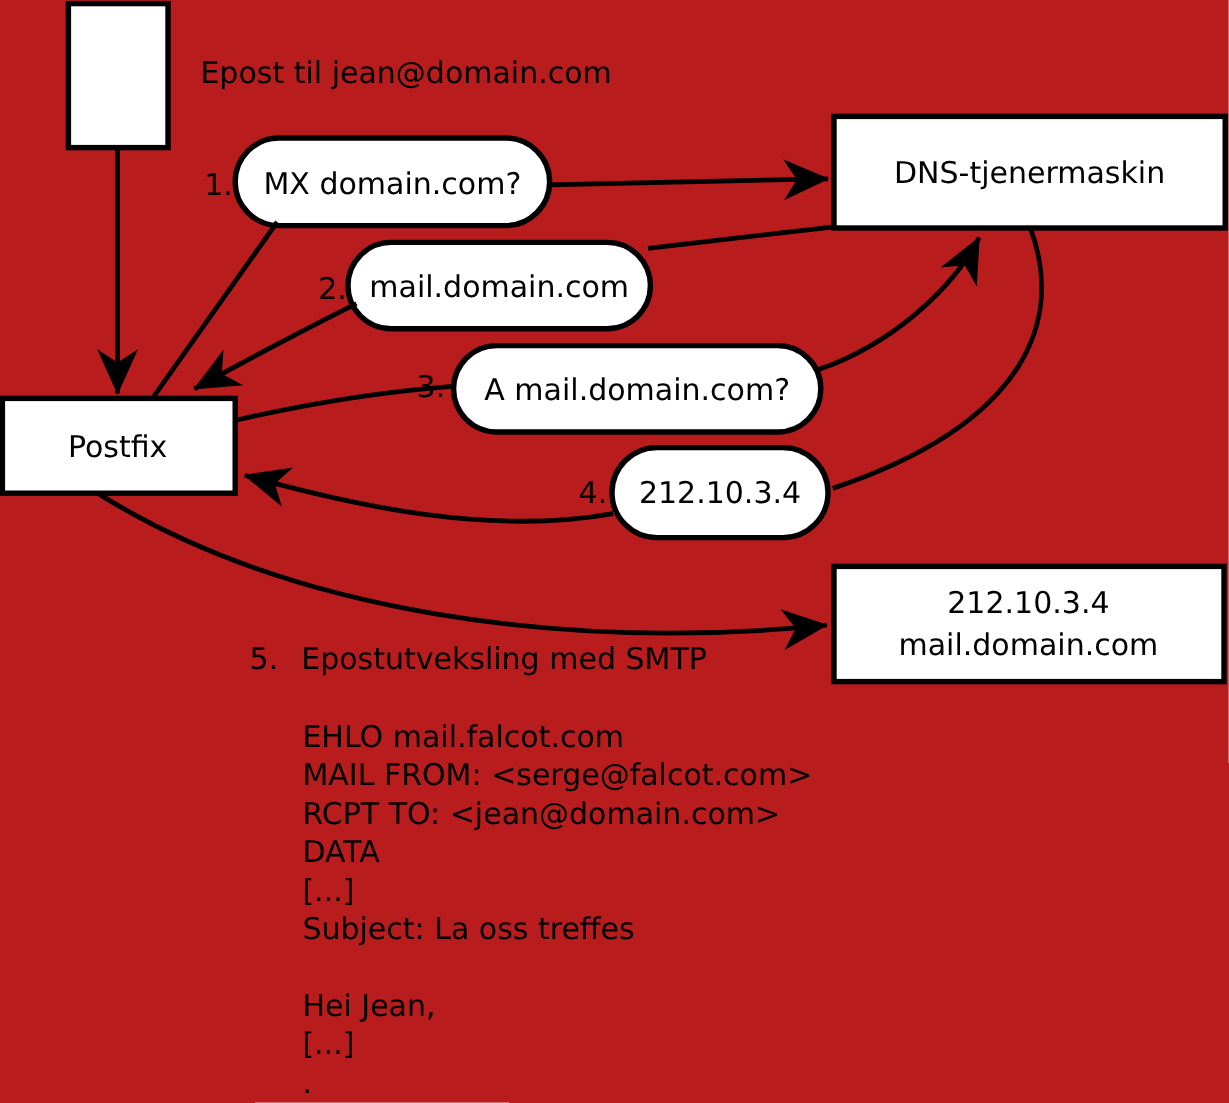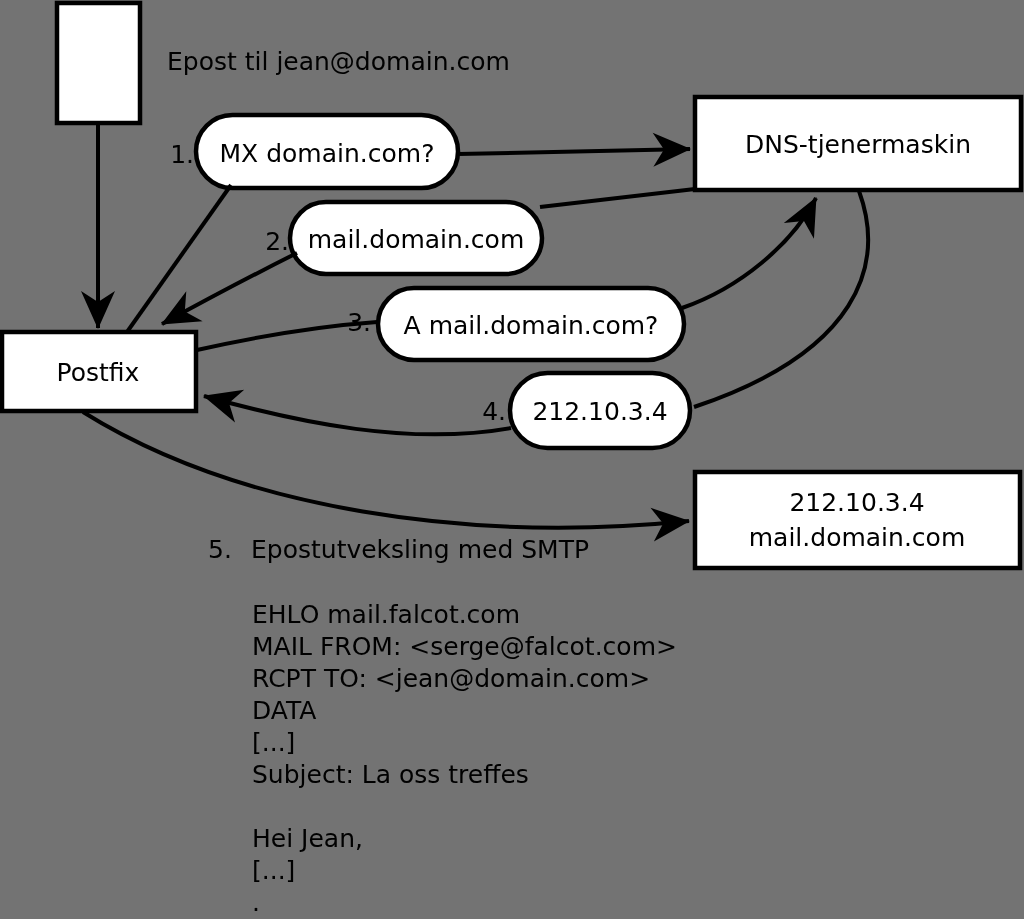--- a/index.html
+++ b/index.html
@@ -4,21 +4,21 @@
 <style>
   html, body {
     margin: 0;
     padding: 0;
     background: #ffffff;
   }
   .canvas {
     position: relative;
     width: 1024px;
     height: 919px;
-    background: #737373;
+    background: #b91c1c;
     overflow: hidden;
   }
   svg text {
     font-family: "DejaVu Sans", "Liberation Sans", sans-serif;
     font-size: 25px;
     fill: #000000;
   }
   .shape {
     fill: #ffffff;
     stroke: #000000;

